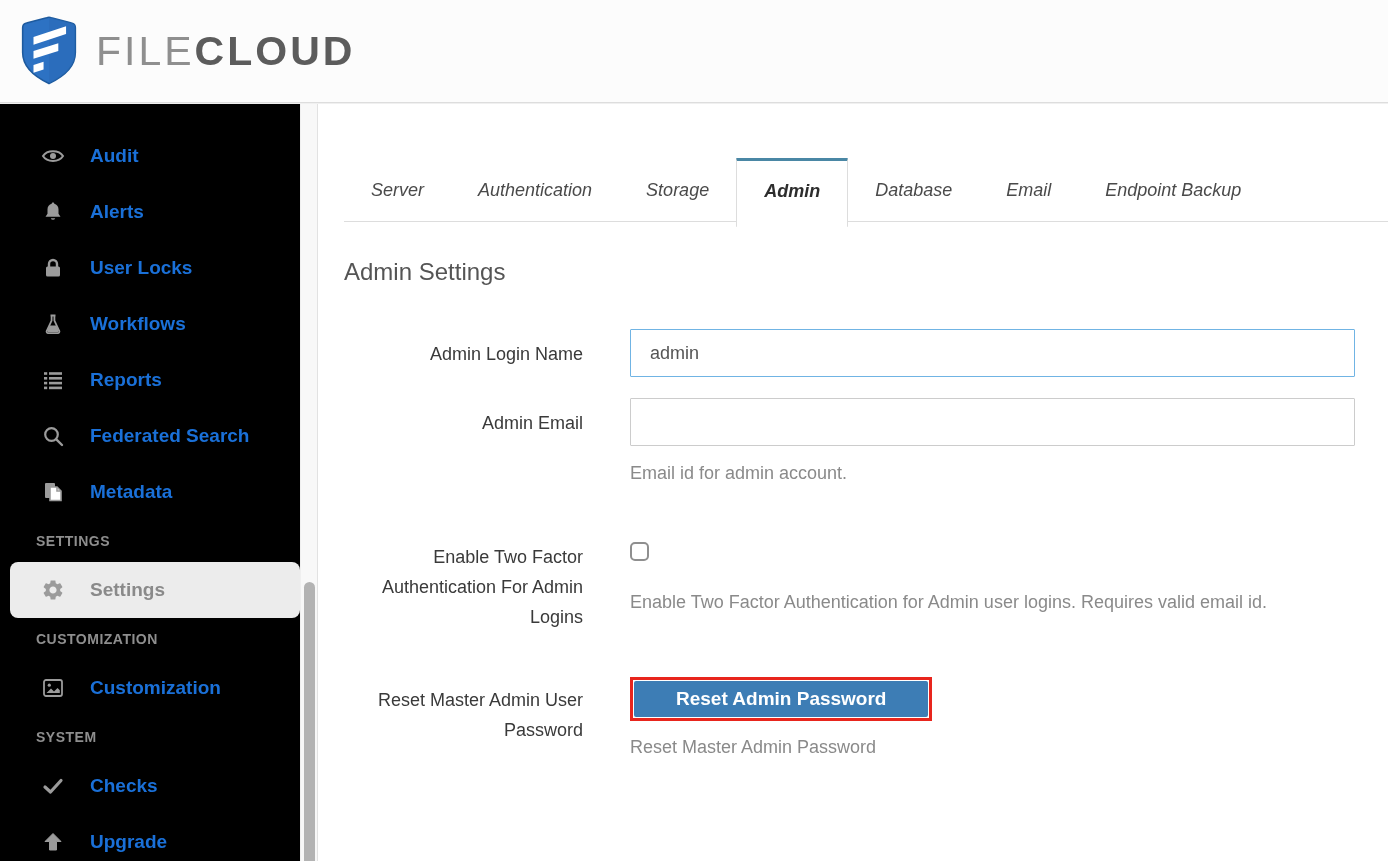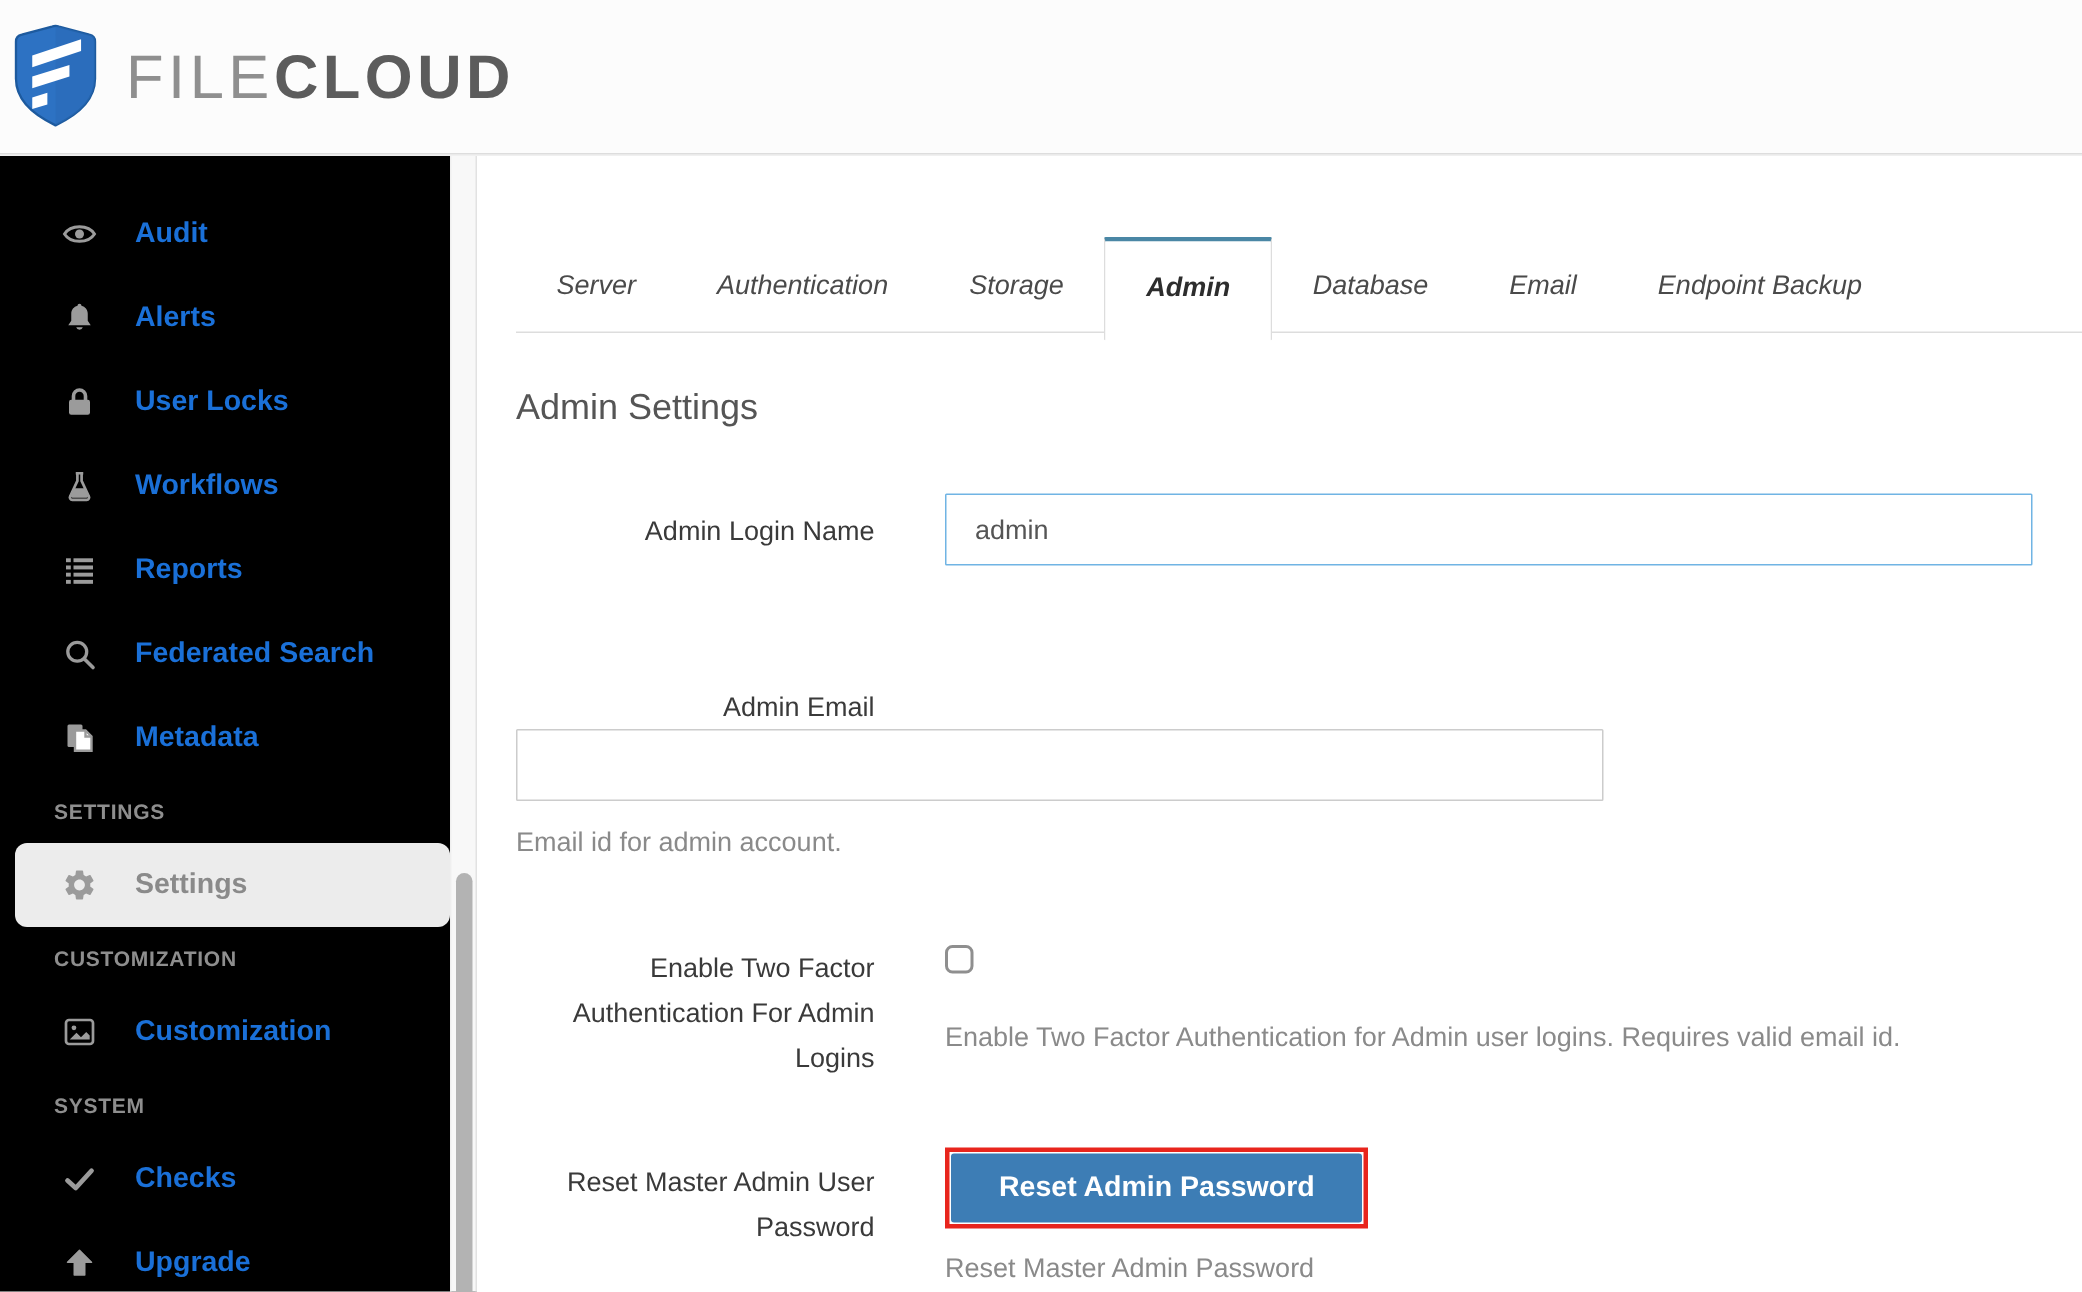--- a/index.html
+++ b/index.html
@@ -2,21 +2,21 @@
 <html><head>
 <meta charset="utf-8">
 <style>
   * { margin:0; padding:0; box-sizing:border-box; }
   html,body { width:1388px; height:861px; overflow:hidden; background:#fff;
     font-family:"Liberation Sans", sans-serif; }
 
   
   .app-header { position:absolute; left:0; top:0; width:1388px; height:103px;
     background:#fcfcfc; border-bottom:1px solid #ddd; display:flex; align-items:center;
-    padding-left:6px; z-index:5; box-shadow:0 1px 0 #f0f0f0; }
+    padding-left:18px; z-index:5; box-shadow:0 1px 0 #f0f0f0; }
   .logo-wrap { display:flex; align-items:center; }
   .logo-shield { width:62px; height:76px; }
   .logo-word { margin-left:16px; font-size:41px; letter-spacing:3px; line-height:1; }
   .logo-file { color:#8f8f8f; font-weight:400; }
   .logo-cloud { color:#5c5c5c; font-weight:700; }
 
   
   .sidebar { position:absolute; left:0; top:103px; width:318px; height:758px; background:#000000; }
   .sidebar-nav { position:absolute; left:0; top:0; width:300px; padding-top:25px; }
   .side-item { height:56px; display:flex; align-items:center; cursor:pointer;
@@ -54,30 +54,30 @@
     color:#3a3a3a; line-height:30px; }
   .form-label.center-pad { padding-top:10px; }
   .form-field { width:725px; }
   .txt-input { width:725px; height:48px; border:1px solid #ccc; background:#fff;
     font-size:18px; color:#555; padding:0 19px; font-family:"Liberation Sans",sans-serif;
     border-radius:1px; outline:none; }
   .txt-input.focus-blue { border:1px solid #70b4e4; }
   .help { margin-top:12px; font-size:18px; color:#8a8a8a; line-height:28px; }
 
   .row-login { margin-top:43px; }
-  .row-email { margin-top:69px;flex-direction:column; }
+  .row-email { margin-top:21px; }
   .row-2fa   { margin-top:55px; }
   .row-reset { margin-top:45px; }
 
   .checkbox { width:19px; height:19px; border:2px solid #8f8f8f; border-radius:5px;
     background:#fff; cursor:pointer; display:inline-block; }
   .cb-help { margin-top:23px; }
 
   .btn-annotated { display:inline-block; border:3px solid #e8251d; padding:1px; }
-  .btn-primary { display:block; height:46px; padding:0 32px; background:#3d7db5;
+  .btn-primary { display:block; height:36px; padding:0 42px; background:#3d7db5;
     color:#fff; font-size:19px; font-weight:700; border:none; cursor:pointer;
     font-family:"Liberation Sans",sans-serif; border-radius:2px; }
 </style>
 </head>
 <body>
 
 <div class="app-header">
   <div class="logo-wrap">
     <svg class="logo-shield" viewBox="0 0 80 96">
       <path d="M6 18 Q6 13 11 12 L37 5 Q40 4 43 5 L69 12 Q74 13 74 18 L74 50 Q74 74 40 90 Q6 74 6 50 Z" fill="#2d72c3" stroke="#1d5a9e" stroke-width="2"></path>

